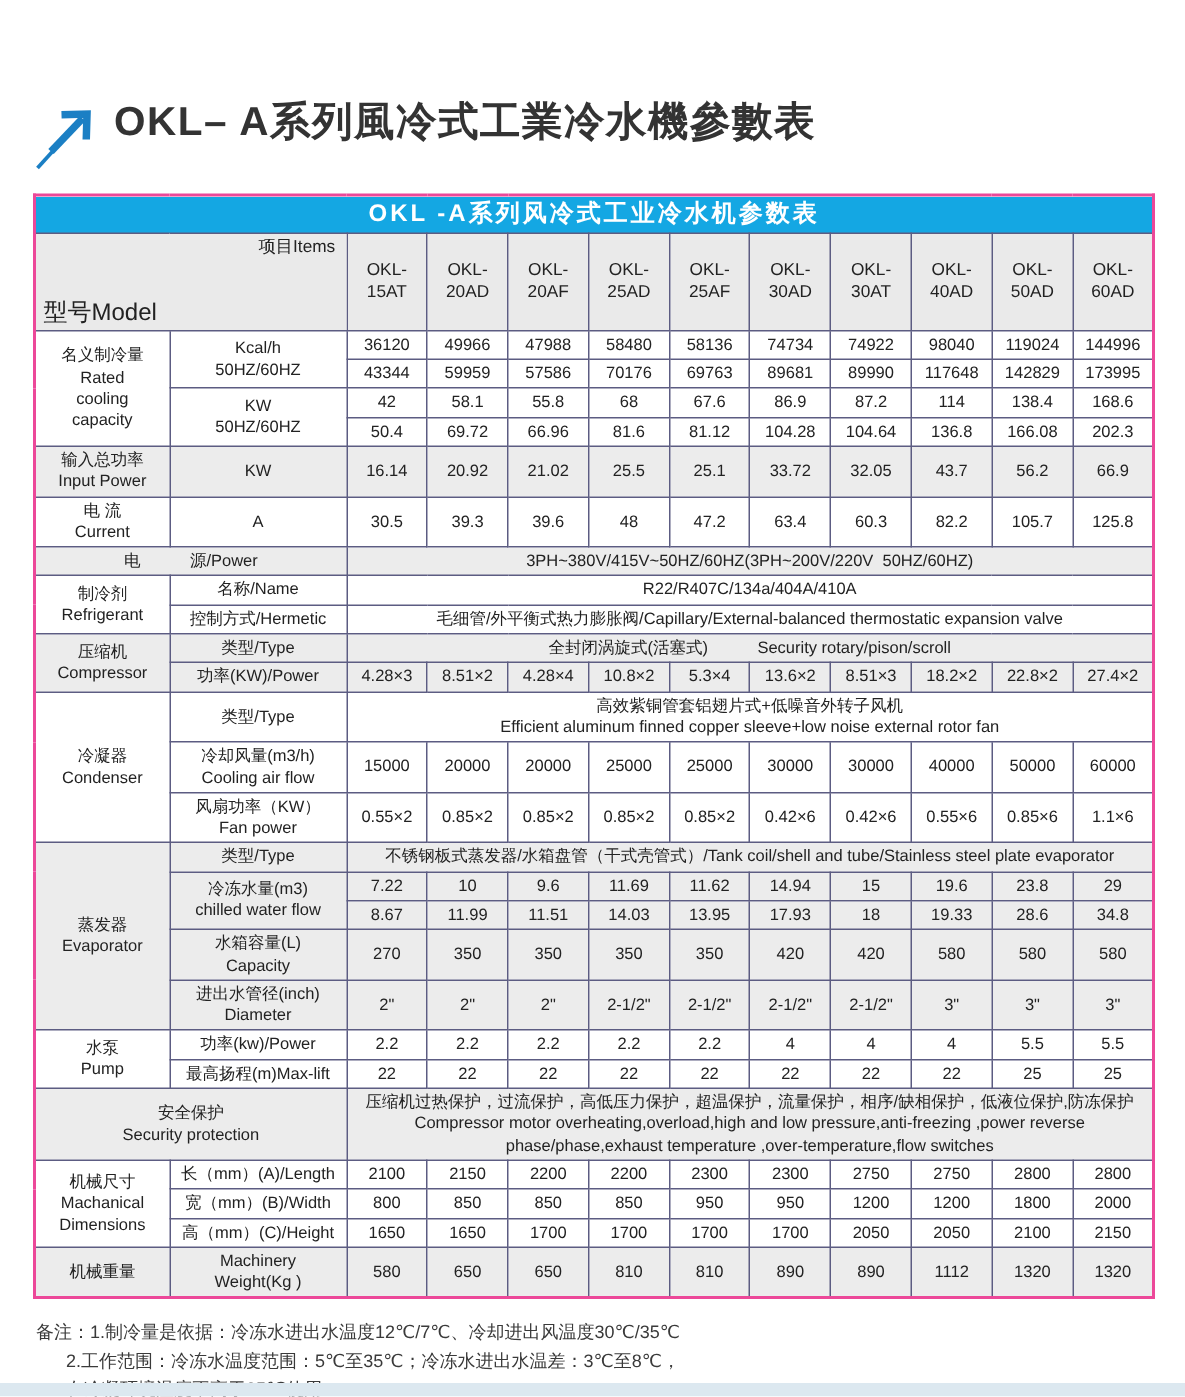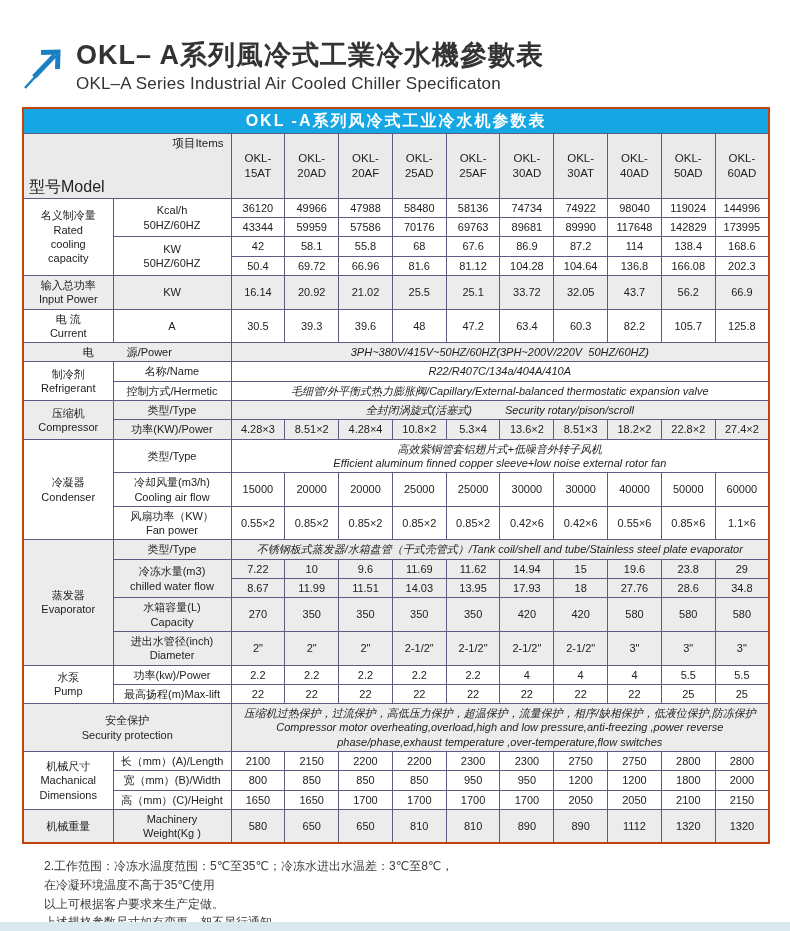--- a/index.html
+++ b/index.html
@@ -5,33 +5,33 @@
   html,body{
     margin:0; padding:0;
     width:790px; height:931px;
     background:#ffffff;
     font-family:"Liberation Sans","DejaVu Sans",sans-serif;
     color:#333;
     overflow:hidden;
     position:relative;
   }
   
-  .page-header{display:flex; align-items:center; padding:40px 0 0 22px;}
+  .page-header{display:flex; align-items:flex-start; padding:30px 0 0 22px;margin-top:36px;}
   .logo{width:48px; height:50px; flex:0 0 auto;}
   .titles{margin-left:6px;}
   .title-zh{font-size:27px; font-weight:700; color:#333; letter-spacing:1px; line-height:1.15;}
   .title-en{font-size:17px; font-weight:500; color:#333; margin-top:3px; letter-spacing:0.2px;}
 
   
   table.spec{
     margin:13px 22px 0 22px;
     width:746px;
     border-collapse:collapse;
     table-layout:fixed;
-    border:2px solid #c2410c;
+    border:2px solid #ec4899;
   }
   table.spec th, table.spec td{
     border:1px solid #5c5c82;
     font-weight:normal;
     text-align:center;
     vertical-align:middle;
     padding:2px 1px;
     font-size:11px;
     line-height:1.3;
     color:#222;
@@ -55,21 +55,21 @@
       transparent 49.5%, #5c5c82 49.5%, #5c5c82 50.6%, transparent 50.6%);
   }
   th.corner .model-label{position:absolute; left:5px; bottom:0; font-size:16px;}
   th.corner .items-label{position:absolute; right:7px; top:2px; font-size:11.5px;margin-left:32px;}
 
   tr.band-a th, tr.band-a td{ background:#ffffff; }
   tr.band-b th, tr.band-b td{ background:#ececec; }
   th.cat{ font-size:11.5px;margin-left:10px; }
   th.item{ font-size:11px; }
   td.val{ font-size:11px; letter-spacing:0; }
-  td.span-cell{ font-size:11px; padding:2px 4px;font-style:italic; }
+  td.span-cell{ font-size:11px; padding:2px 4px; }
 
   
   .notes{
     margin:13px 0 0 24px;
     font-size:12px;
     color:#3a3a3a;
     line-height:1.55;
   }
   .notes div{ white-space:pre-wrap; }
 
@@ -86,21 +86,20 @@
 <div class="page-header">
   <div class="logo">
     <svg viewBox="0 0 48 50" width="48" height="50" aria-hidden="true">
       <path d="M12 35 L33 13" stroke="#1b7fc4" stroke-width="5" fill="none"></path>
       <path d="M19 10.5 L36 10 L35.5 27" stroke="#1b7fc4" stroke-width="5" fill="none" stroke-linejoin="miter"></path>
       <path d="M3 46 L13 35" stroke="#1b7fc4" stroke-width="2.5" fill="none"></path>
     </svg>
   </div>
   <div class="titles">
     <div class="title-zh">OKL– A系列風冷式工業冷水機參數表</div>
-    <div class="title-en">OKL–A Series Industrial Air Cooled Chiller Specificaton</div>
   </div>
 </div>
 
 <table class="spec">
   <colgroup>
     <col style="width:90px">
       <col style="width:118px">
     <col span="10" style="width:53.8px">
   </colgroup>
   <thead>
@@ -300,21 +299,21 @@
         <td class="val">29</td>
       </tr>
       <tr class="band-b">
         <td class="val">8.67</td>
         <td class="val">11.99</td>
         <td class="val">11.51</td>
         <td class="val">14.03</td>
         <td class="val">13.95</td>
         <td class="val">17.93</td>
         <td class="val">18</td>
-        <td class="val">27.76</td>
+        <td class="val">19.33</td>
         <td class="val">28.6</td>
         <td class="val">34.8</td>
       </tr>
       <tr class="band-b">
         <th class="item">水箱容量(L)
 Capacity</th>
         <td class="val">270</td>
         <td class="val">350</td>
         <td class="val">350</td>
         <td class="val">350</td>
@@ -427,20 +426,21 @@
         <td class="val">890</td>
         <td class="val">890</td>
         <td class="val">1112</td>
         <td class="val">1320</td>
         <td class="val">1320</td>
       </tr>
     </tbody>
 </table>
 
 <div class="notes">
+  <div>备注：1.制冷量是依据：冷冻水进出水温度12℃/7℃、冷却进出风温度30℃/35℃</div>
   <div>      2.工作范围：冷冻水温度范围：5℃至35℃；冷冻水进出水温差：3℃至8℃，</div>
   <div>      在冷凝环境温度不高于35℃使用</div>
   <div>      以上可根据客户要求来生产定做。</div>
   <div>      上述规格参数尺寸如有变更，恕不另行通知。</div>
 
 </div>
 
 <div class="footer-strip" style="background: rgb(220, 232, 240);"></div>
 
 </body></html>

